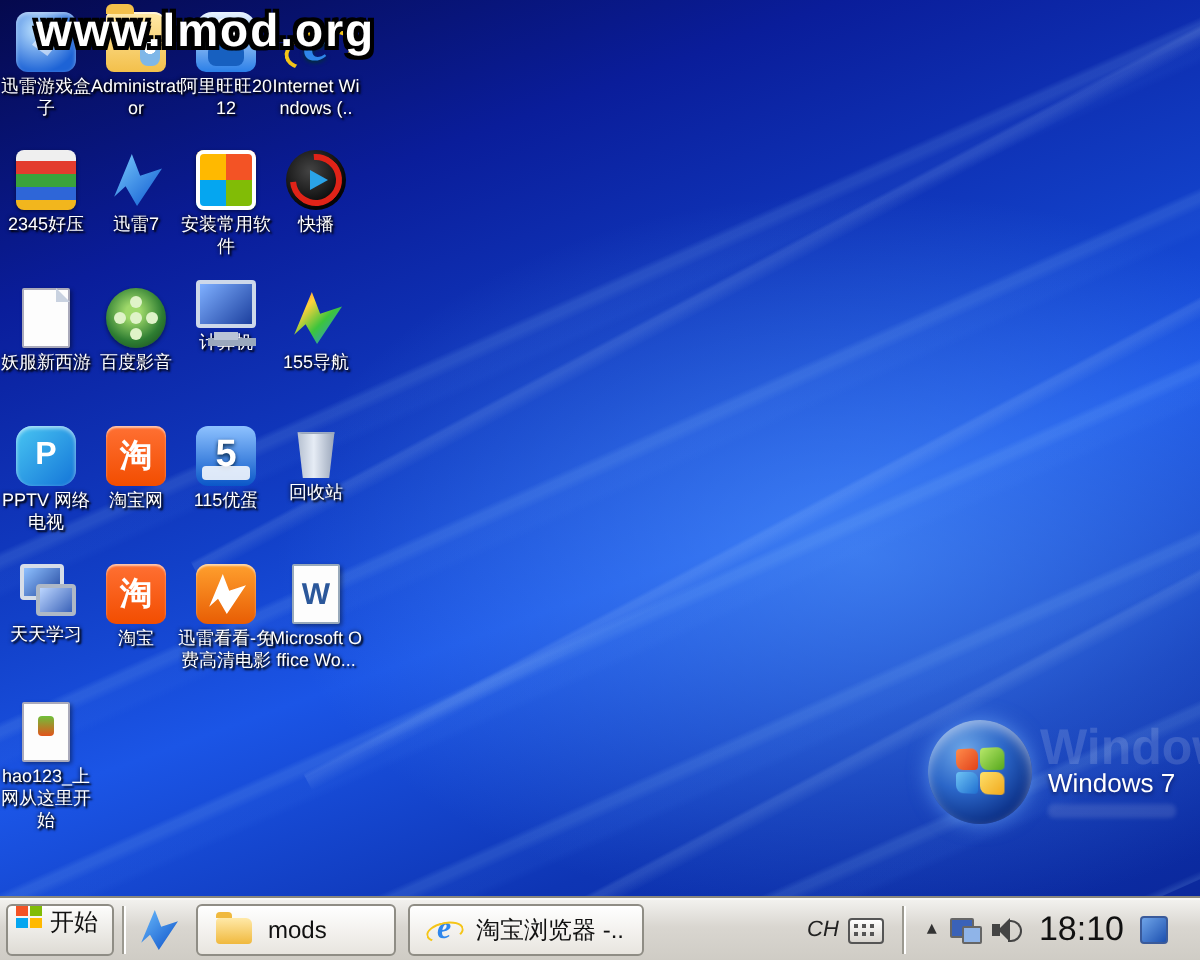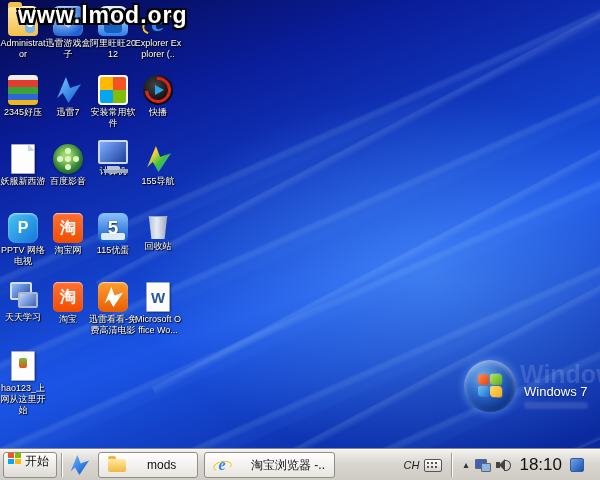--- a/index.html
+++ b/index.html
@@ -107,21 +107,21 @@
   .taskbar{position:absolute;left:0;bottom:0;width:600px;height:30px;z-index:40;display:flex;align-items:center;
     background:linear-gradient(#f2f1ee,#d9d6d0 45%,#cfccc5);border-top:1px solid #f8f8f6;box-shadow:0 -1px 0 #8a887f;}
   .startbtn{display:flex;gap:3px;height:24px;margin-left:3px;padding:0 7px 0 4px;
     background:linear-gradient(#fdfdfc,#dedbd4);border:1px solid #8f8d85;border-radius:3px;box-shadow:inset 0 1px 0 #fff;font-size:12px;color:#111;cursor:pointer;}
   .sflag{width:14px;height:13px;display:grid;grid-template-columns:6px 6px;grid-template-rows:5px 5px;gap:1px;}
   .sflag i:nth-child(1){background:#f35325;} .sflag i:nth-child(2){background:#81bc06;}
   .sflag i:nth-child(3){background:#05a6f0;} .sflag i:nth-child(4){background:#ffb900;}
   .tsep{width:1px;height:24px;background:#9b9990;box-shadow:1px 0 0 #fff;margin:0 4px;}
   .qbird{width:26px;height:24px;display:flex;align-items:center;justify-content:center;cursor:pointer;}
   .qbird i{display:block;width:20px;height:20px;background:linear-gradient(135deg,#6fc0ff,#0b50c8);clip-path:polygon(8% 82%,42% 0,58% 42%,100% 28%,52% 100%,30% 62%);}
-  .task-item{display:flex;align-items:center;gap:21px;height:24px;margin-left:6px;padding:0 9px;min-width:80px;
+  .task-item{display:flex;align-items:center;gap:8px;height:24px;margin-left:6px;padding:0 9px;min-width:80px;
     background:linear-gradient(#ffffff,#e8e5df);border:1px solid #8f8d85;border-radius:3px;box-shadow:inset 0 1px 0 #fff;font-size:12px;color:#111;cursor:pointer;white-space:nowrap;}
   .ti-folder{width:18px;height:13px;background:linear-gradient(#ffe9a8,#f0b93e);border-radius:2px 3px 2px 2px;position:relative;flex:none;}
   .ti-folder::before{content:"";position:absolute;left:0;top:-3px;width:8px;height:3px;background:#f0b93e;border-radius:2px 2px 0 0;}
   .ti-ie{width:16px;height:16px;color:#2f86ec;font-size:16px;font-weight:bold;font-style:italic;font-family:"Liberation Serif","DejaVu Serif",serif;position:relative;flex:none;line-height:16px;text-align:center;}
   .ti-ie::after{content:"";position:absolute;left:-1px;top:4px;width:17px;height:8px;border:1px solid #f5c518;border-bottom-color:transparent;border-radius:50%;transform:rotate(-12deg);}
 
   .tray{margin-left:auto;display:flex;align-items:center;gap:5px;padding-right:14px;height:100%;}
   .ime{font-size:11px;font-style:italic;color:#222;cursor:pointer;}
   .kbd{width:16px;height:11px;border:1px solid #555;border-radius:2px;background:linear-gradient(#fff,#d8d5cf);position:relative;cursor:pointer;}
   .kbd::after{content:"";position:absolute;left:2px;top:2px;width:2px;height:2px;background:#555;box-shadow:4px 0 0 #555,8px 0 0 #555,0 4px 0 #555,4px 4px 0 #555,8px 4px 0 #555;}
@@ -155,34 +155,34 @@
           <i></i>
           <i></i>
         </div>
     </div>
     <div class="logo-text">Windows 7</div>
     <div class="logo-sub"></div>
   </div>
 
   <div class="icons">
     <div class="dicon">
+      <div class="ig ic-bluebox"></div>
+      <div class="lbl">迅雷游戏盒子</div>
+    </div>
+    <div class="dicon">
       <div class="ig ic-user-folder"></div>
       <div class="lbl">Administrator</div>
     </div>
     <div class="dicon">
-      <div class="ig ic-bluebox"></div>
-      <div class="lbl">迅雷游戏盒子</div>
-    </div>
-    <div class="dicon">
       <div class="ig ic-wangwang"></div>
       <div class="lbl">阿里旺旺2012</div>
     </div>
     <div class="dicon">
       <div class="ig ic-ie">e</div>
-      <div class="lbl">Explorer Explorer (..</div>
+      <div class="lbl">Internet Windows (..</div>
     </div>
 
     <div class="dicon">
       <div class="ig ic-zip"></div>
       <div class="lbl">2345好压</div>
     </div>
     <div class="dicon">
       <div class="ig ic-bird"></div>
       <div class="lbl">迅雷7</div>
     </div>

